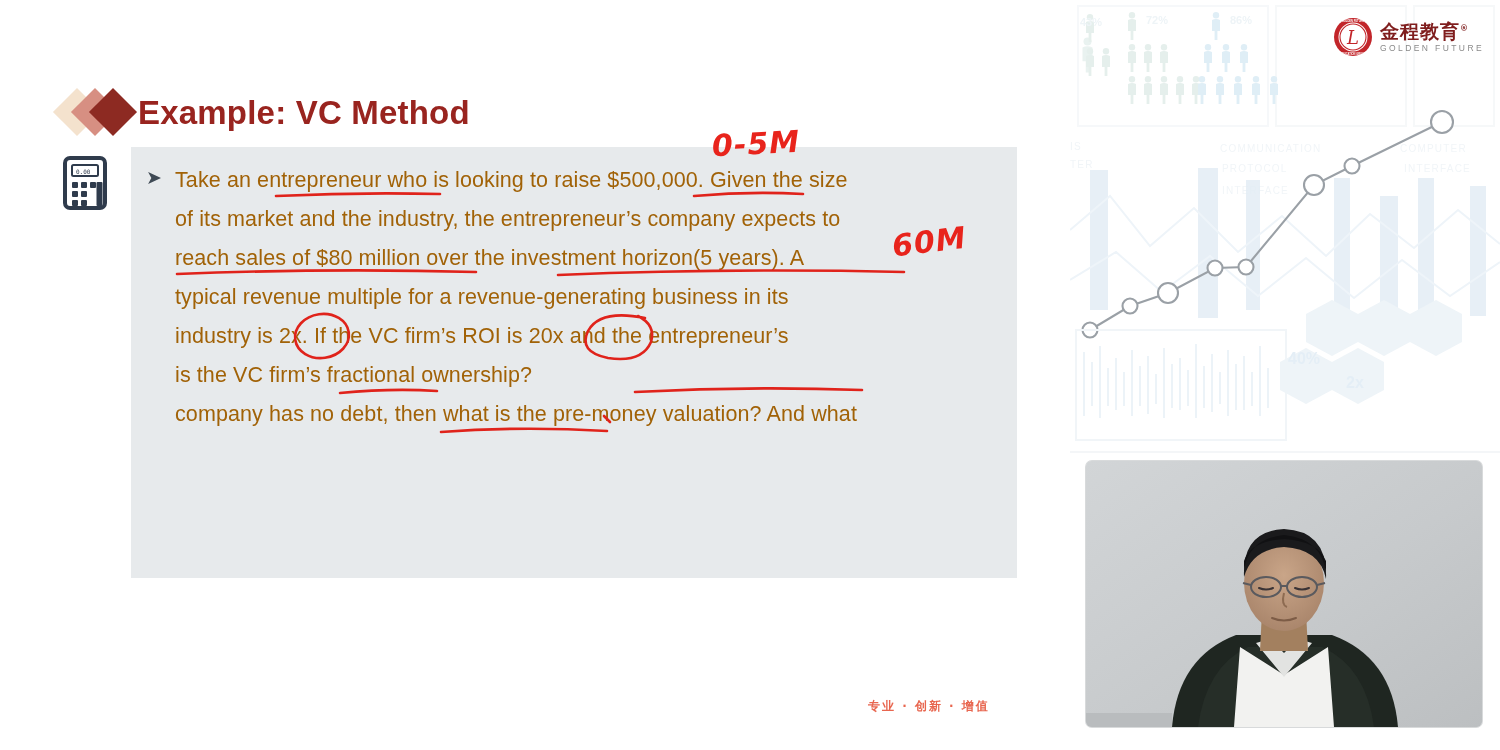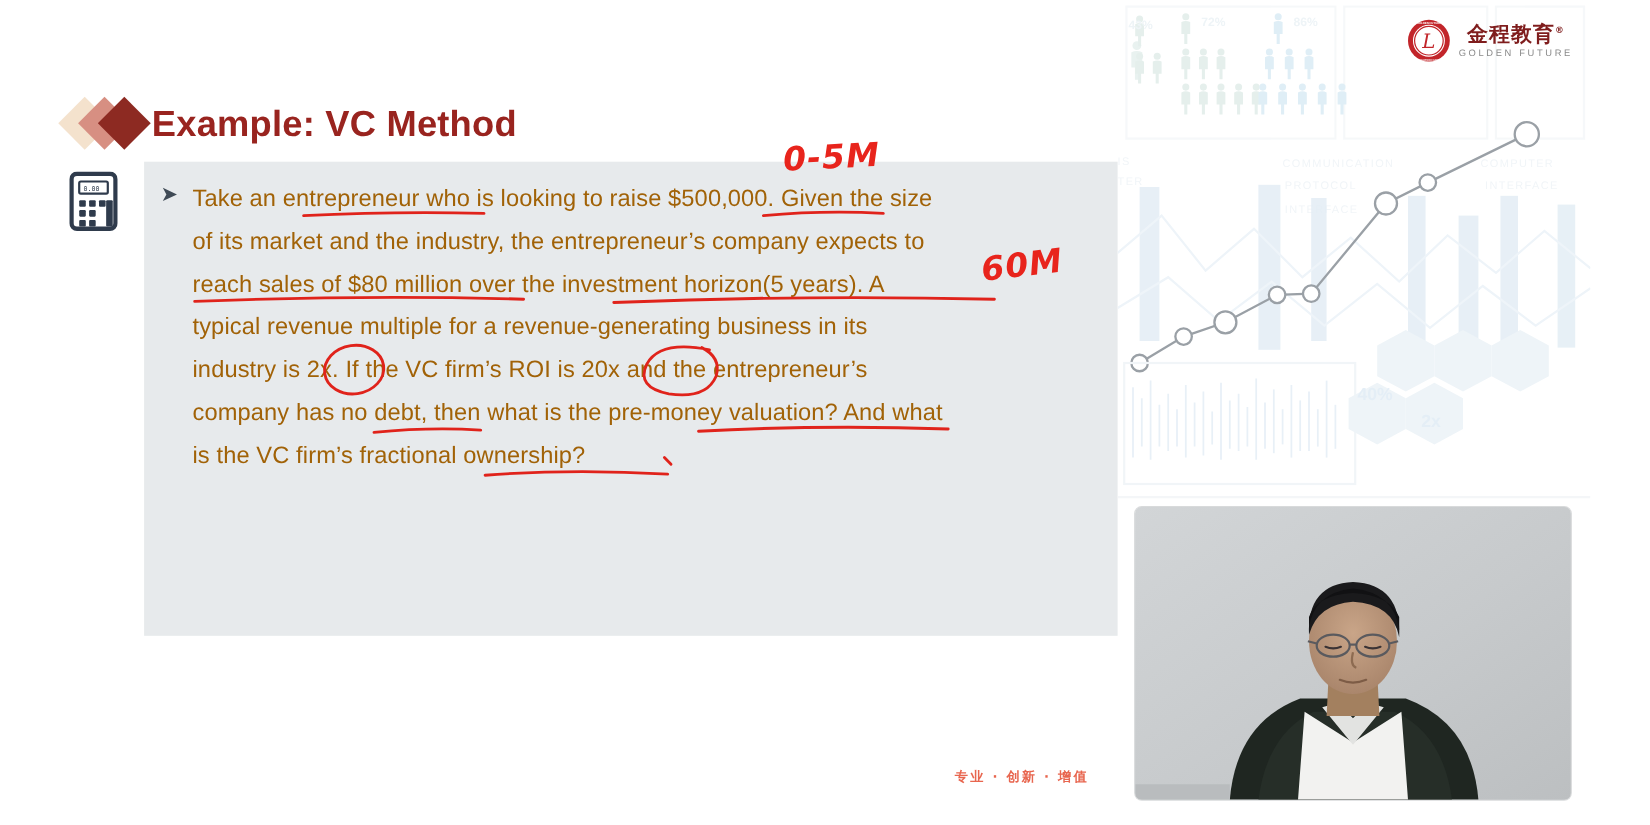--- a/index.html
+++ b/index.html
@@ -56,21 +56,21 @@
   #hw-60m { left: 892px; top: 224px; font-size: 30px; transform: rotate(-7deg); }
 
   
   #footer-slogan {
     position: absolute; left: 868px; top: 698px;
     font-size: 12px; color: #e8664f; letter-spacing: 2px;
     font-family: "DejaVu Sans", sans-serif; font-weight: bold;
   }
 
   
-  #right-panel { position: absolute; left: 1016px; top: 0; width: 430px; height: 750px; background: #fff; overflow: hidden; text-align: center; }
+  #right-panel { position: absolute; left: 1070px; top: 0; width: 430px; height: 750px; background: #fff; overflow: hidden; }
   #bg-graphics { position: absolute; left: 0; top: 0; width: 430px; height: 460px; }
 
   
   #brand-logo { position: absolute; right: 16px; top: 17px; display: flex; align-items: center; gap: 7px; }
   #seal { width: 40px; height: 40px; flex: none; }
   .brand-text { line-height: 1; }
   #brand-cn { font-size: 19px; font-weight: bold; color: #7f1d1d; font-family: "DejaVu Sans", sans-serif; letter-spacing: 1px; }
   #brand-en { font-size: 8.5px; color: #8a8a8a; letter-spacing: 2.4px; margin-top: 3px; font-family: "Liberation Sans", sans-serif; }
 
   
@@ -119,22 +119,22 @@
 
     <div id="content-box">
       <div id="bullet-row">
         <div id="bullet-arrow">➤</div>
         <div id="body-text">
           <p>Take an entrepreneur who is looking to raise $500,000. Given the size</p>
           <p>of its market and the industry, the entrepreneur’s company expects to</p>
           <p>reach sales of $80 million over the investment horizon(5 years). A</p>
           <p>typical revenue multiple for a revenue-generating business in its</p>
           <p>industry is 2x. If the VC firm’s ROI is 20x and the entrepreneur’s</p>
+          <p>is the VC firm’s fractional ownership?</p>
           <p>company has no debt, then what is the pre-money valuation? And what</p>
-          <p>is the VC firm’s fractional ownership?</p>
         </div>
       </div>
     </div>
 
     <svg id="ink" viewBox="0 0 1070 750">
       <g stroke="#e0231b" fill="none" stroke-width="2.6" stroke-linecap="round">
 
         <path d="M276 196 Q360 192 440 194"></path>
 
         <path d="M694 196 Q750 191 803 194"></path>

